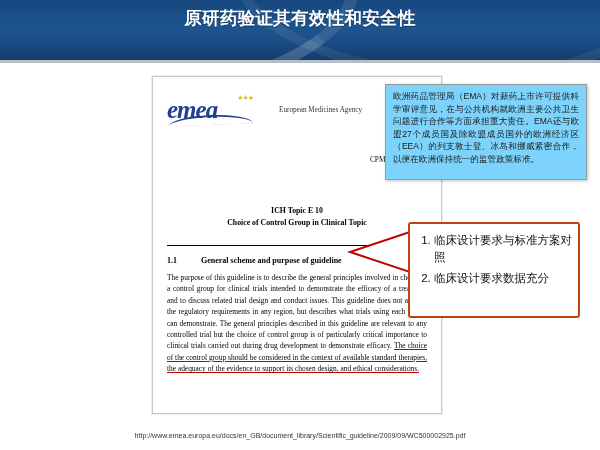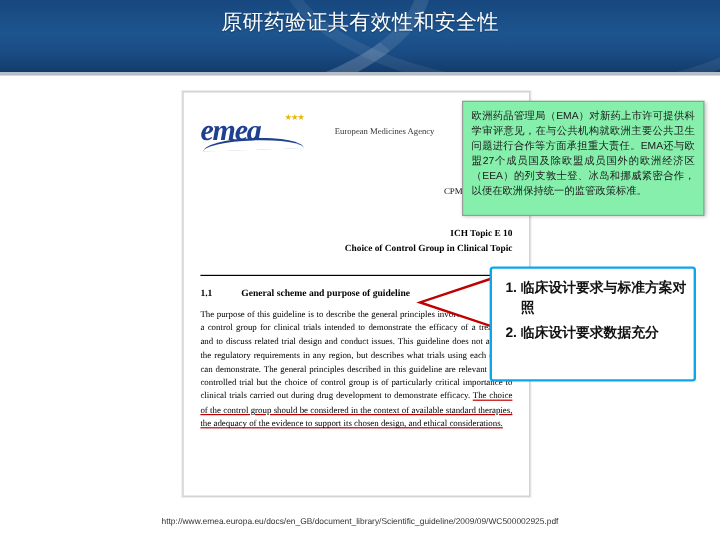--- a/index.html
+++ b/index.html
@@ -39,21 +39,21 @@
     width: 430px; height: 200px;
     border-radius: 50%;
     border: 10px solid rgba(255,255,255,0.07);
     transform: rotate(4deg);
   }
   .header-title {
     position: relative;
     color: #ffffff;
     text-align: center;
     font-size: 17.5px;
-    font-weight: normal;
+    font-weight: bold;
     line-height: 25px;
     padding-top: 6px;
     letter-spacing: 0.3px;
     text-shadow: 0 1px 1px rgba(0,0,0,0.35);
   }
   .header-title .line2 { display: block; }
   .header-rule {
     position: absolute;
     left: 0; top: 60px;
     width: 600px; height: 3px;
@@ -116,26 +116,26 @@
   .doc-date {
     text-align: right;
     font-family: "Liberation Serif", serif;
     font-size: 7.4px;
     color: #111111;
     margin-top: 18px;
     line-height: 11px;
   }
 
   .doc-topic {
-    text-align: right;
+    text-align: center;
     font-family: "Liberation Serif", serif;
     font-weight: bold;
     font-size: 7.8px;
     line-height: 12px;
-    margin-top: 24px;
+    margin-top: 40px;
     color: #000;
   }
 
   .doc-sep {
     border: 0;
     border-top: 1px solid #000;
     margin: 16px 0 10px 0;
   }
 
   .doc-heading {
@@ -157,40 +157,39 @@
   .doc-body .underlined {
     text-decoration: underline;
     text-decoration-color: #c00000;
   }
 
   
   .note {
     position: absolute;
     left: 385px; top: 84px;
     width: 202px; height: 96px;
-    background: #86efac;
+    background: #7dd3fc;
     border: 1px solid #9a9a9a;
     box-shadow: 1px 1px 3px rgba(0,0,0,0.25);
     padding: 5px 7px;
     font-size: 8.6px;
     line-height: 12.6px;
     color: #1a1a1a;
     text-align: justify;
   }
 
   
   .callout {
     position: absolute;
     left: 408px; top: 222px;
     width: 172px; height: 96px;
     background: #ffffff;
-    border: 2px solid #0ea5e9;
+    border: 2px solid #c2410c;
     border-radius: 3px;
     padding: 8px 6px 6px 8px;
-    font-weight: bold;
   }
   .callout ol {
     margin: 0;
     padding-left: 16px;
     font-size: 11.5px;
     line-height: 17px;
     color: #111111;
   }
   .callout ol li { margin-bottom: 4px; }
 

